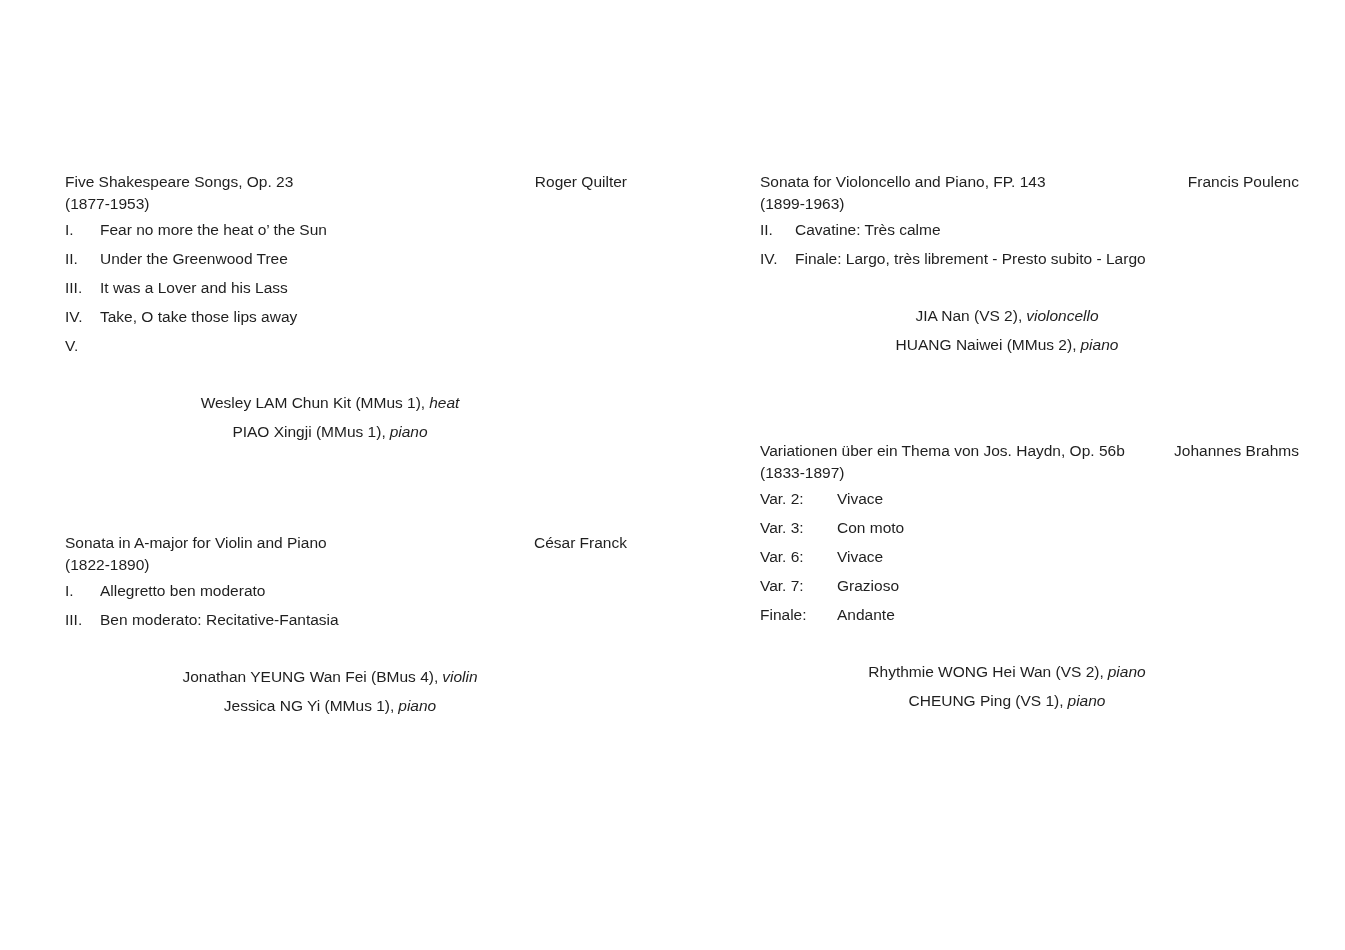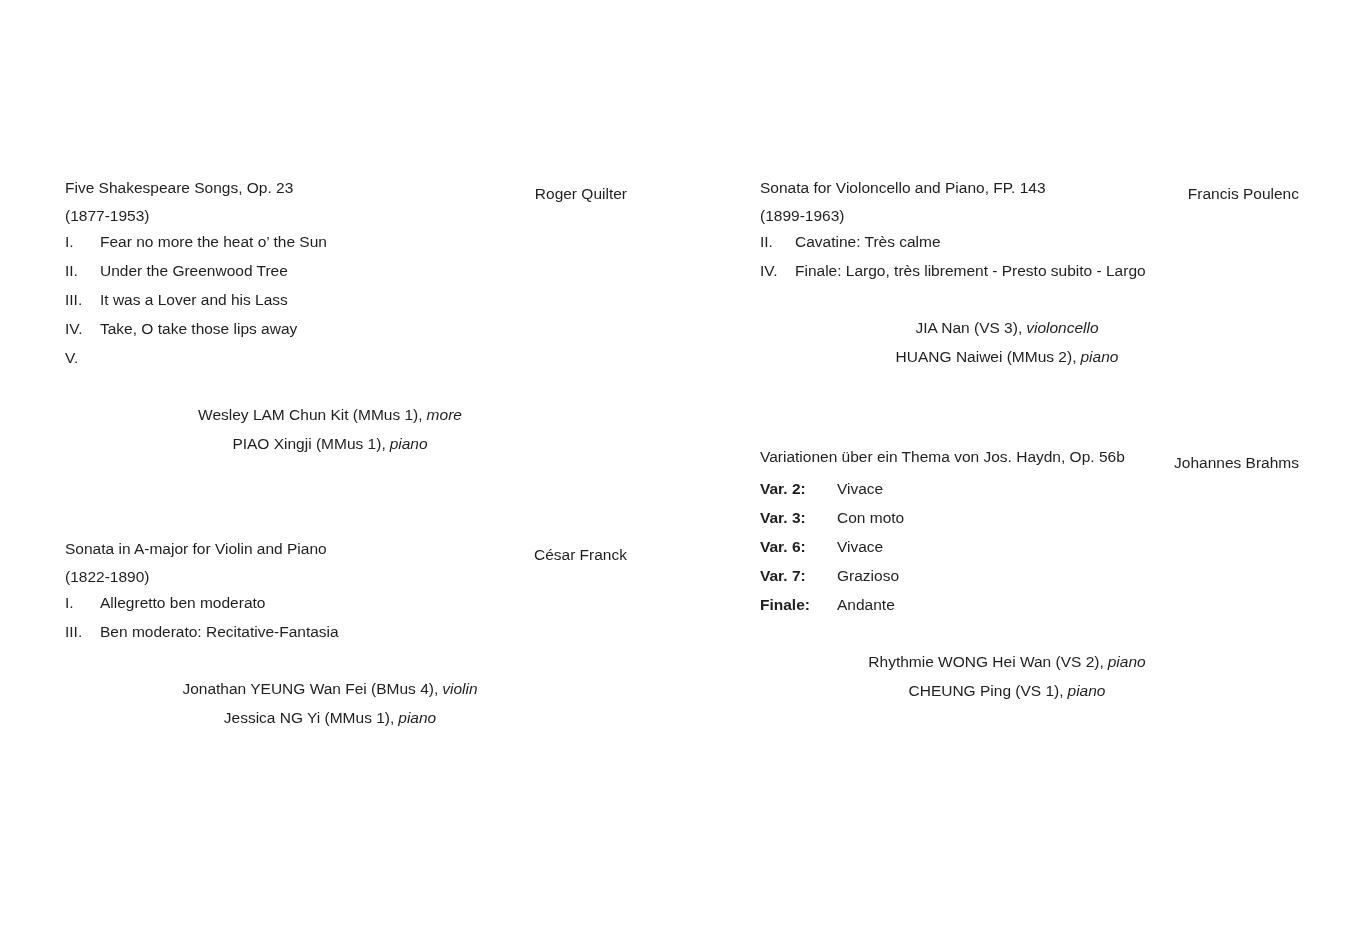--- a/index.html
+++ b/index.html
@@ -30,41 +30,40 @@
     left: 0;
     right: 0;
   }
   .piece-header {
     display: flex;
     justify-content: space-between;
     align-items: center;
     line-height: 22px;
   }
   .piece-title { white-space: nowrap; }
-  .composer-name { white-space: nowrap; text-align: right; margin-top: 12px; }
+  .composer-name { white-space: nowrap; text-align: right; }
   .composer-dates {
     text-align: left;
     line-height: 22px;
   }
   .movements {
     list-style: none;
     margin: 0;
     padding: 0;
   }
   .movement {
     display: flex;
     line-height: 29px;
   }
   .movement .numeral {
     width: 35px;
     flex-shrink: 0;
   }
   .movement.variation .numeral {
     width: 77px;
-    font-weight: bold;
   }
   .chorale-line {
     line-height: 29px;
     margin-top: 6px;
   }
   .performers {
     margin-top: 28px;
     text-align: center;
   }
   .col-left .performers  { width: 530px; }
@@ -102,21 +101,21 @@
       <li class="movement">
         <span class="numeral">IV.</span>
         <span class="movement-name">Take, O take those lips away</span>
       </li>
       <li class="movement">
         <span class="numeral">V.</span>
       </li>
     </ul>
     <div class="performers">
       <div class="performer">
-        <span class="name">Wesley LAM Chun Kit (MMus 1),</span><span class="role">more</span>
+        <span class="name">Wesley LAM Chun Kit (MMus 1),</span><span class="role">heat</span>
       </div>
       <div class="performer">
         <span class="name">PIAO Xingji (MMus 1),</span><span class="role">piano</span>
       </div>
     </div>
   </section>
 
   <section class="piece" style="top:532px">
     <div class="piece-header">
       <span class="piece-title">Sonata in A-major for Violin and Piano</span>
@@ -158,33 +157,34 @@
         <span class="numeral">II.</span>
         <span class="movement-name">Cavatine: Très calme</span>
       </li>
       <li class="movement">
         <span class="numeral">IV.</span>
         <span class="movement-name">Finale: Largo, très librement - Presto subito - Largo</span>
       </li>
     </ul>
     <div class="performers">
       <div class="performer">
-        <span class="name">JIA Nan (VS 3),</span><span class="role">violoncello</span>
+        <span class="name">JIA Nan (VS 2),</span><span class="role">violoncello</span>
       </div>
       <div class="performer">
         <span class="name">HUANG Naiwei (MMus 2),</span><span class="role">piano</span>
       </div>
     </div>
   </section>
 
   <section class="piece" style="top:440px">
     <div class="piece-header">
       <span class="piece-title">Variationen über ein Thema von Jos. Haydn, Op. 56b</span>
       <span class="composer-name">Johannes Brahms</span>
     </div>
+    <div class="composer-dates">(1833-1897)</div>
     <ul class="movements">
       <li class="movement variation">
         <span class="numeral">Var. 2:</span>
         <span class="movement-name">Vivace</span>
       </li>
       <li class="movement variation">
         <span class="numeral">Var. 3:</span>
         <span class="movement-name">Con moto</span>
       </li>
       <li class="movement variation">

